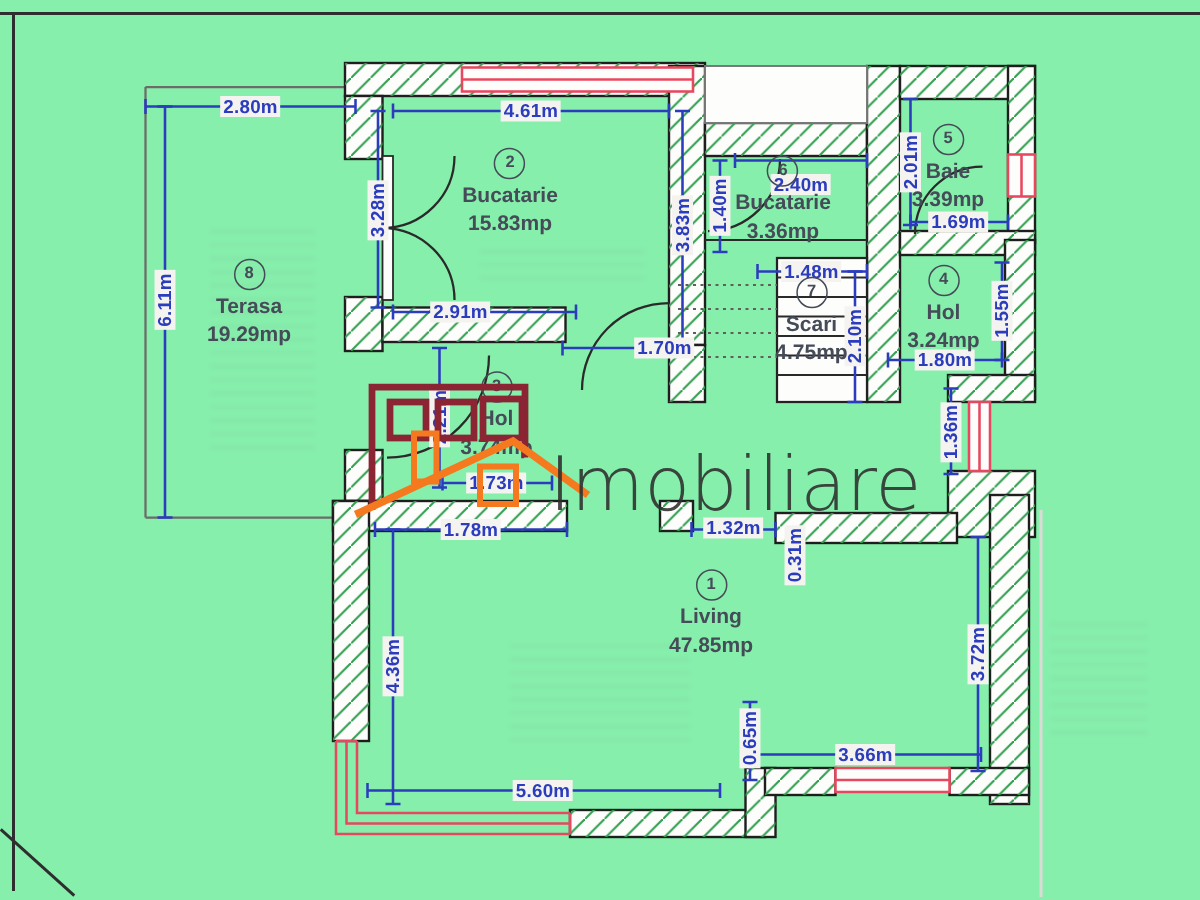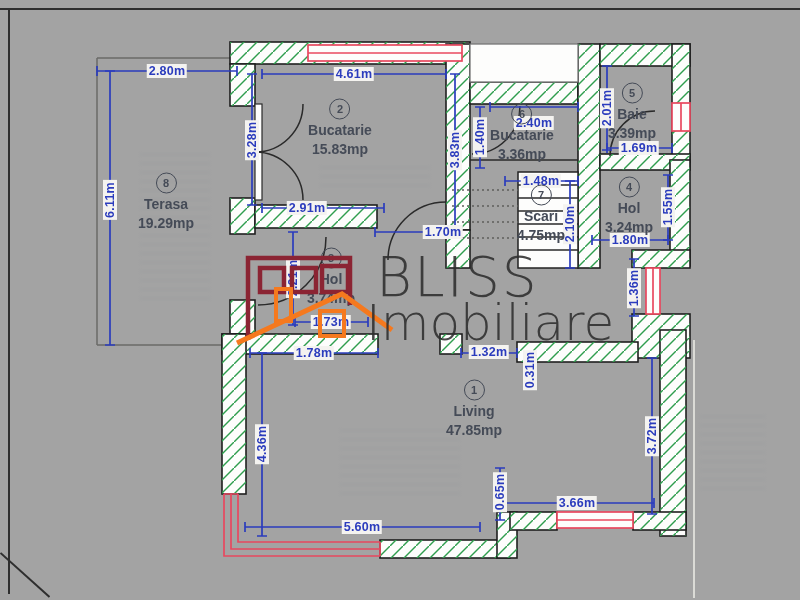--- a/index.html
+++ b/index.html
@@ -1,21 +1,21 @@
 <!DOCTYPE html>
 <html style="--hatch-green: #2f9e4e; --dimension-blue: #2b3cbd; --window-red: #e8485f; --logo-dark-red: #8b2433; --logo-orange: #f5791e; --room-label: #454b57; --watermark-text: #2e2e2e;"><head>
 <meta charset="utf-8">
 <style>
   :root{
     --hatch-green:#2f9e4e; --dimension-blue:#2b3cbd; --window-red:#e8485f;
     --logo-dark-red:#8b2433; --logo-orange:#f5791e; --room-label:#454b57;
     --watermark-text:#2e2e2e;
   }
   html,body{margin:0;padding:0;background:#888;}
-  .page{position:relative;width:800px;height:600px;background:#a3a3a3;overflow:hidden;
+  .page{position:relative;width:800px;height:600px;background:#86efac;overflow:hidden;
         font-family:"Liberation Sans",sans-serif;}
   .page svg{position:absolute;left:0;top:0;}
   .wall{fill:#fdfdfc;stroke:#1e1e1e;stroke-width:1.6;}
   .hatchfill{fill:url(#hatch);stroke:none;}
   .thin{stroke:#2a2a2a;stroke-width:1.4;fill:none;}
   .gray{stroke:#6b6b68;stroke-width:1.5;fill:none;}
   .dimline{stroke:var(--dimension-blue);stroke-width:1.7;fill:none;}
   .winline{stroke:var(--window-red);stroke-width:1.7;fill:none;}
   .winrect{fill:#fdfdfc;stroke:var(--window-red);stroke-width:1.7;}
   .door{stroke:#2a2a2a;stroke-width:1.5;fill:none;}
@@ -247,19 +247,18 @@
     <g>
       <path d="M248,340 V258 H350 V305" fill="none" stroke="var(--logo-dark-red)" stroke-width="4.5"></path>
       <rect x="260" y="268" width="24" height="24" fill="none" stroke="var(--logo-dark-red)" stroke-width="4.5"></rect>
       <rect x="292" y="268" width="24" height="24" fill="none" stroke="var(--logo-dark-red)" stroke-width="4.5"></rect>
       <rect x="322" y="266" width="26" height="26" fill="none" stroke="var(--logo-dark-red)" stroke-width="4.5"></rect>
       <rect x="276" y="289" width="15" height="32" fill="none" stroke="var(--logo-orange)" stroke-width="4"></rect>
       <rect x="320" y="311" width="24" height="25" fill="none" stroke="var(--logo-orange)" stroke-width="4"></rect>
       <path d="M237,343 L342,294 L392,330" fill="none" stroke="var(--logo-orange)" stroke-width="5"></path>
     </g>
   </svg>
-  <div class="wm-text wm1">BLISS</div>
   <div class="wm-text wm2">Imobiliare</div>
 
   <div class="artifact" style="left:0;top:8px;width:800px;height:2.4px;"></div>
   <div class="artifact" style="left:8px;top:8px;width:2px;height:586px;"></div>
   <div class="artifact" style="left:-8px;top:574px;width:66px;height:2px;transform:rotate(42deg);"></div>
 </div>
 
 </body></html>

